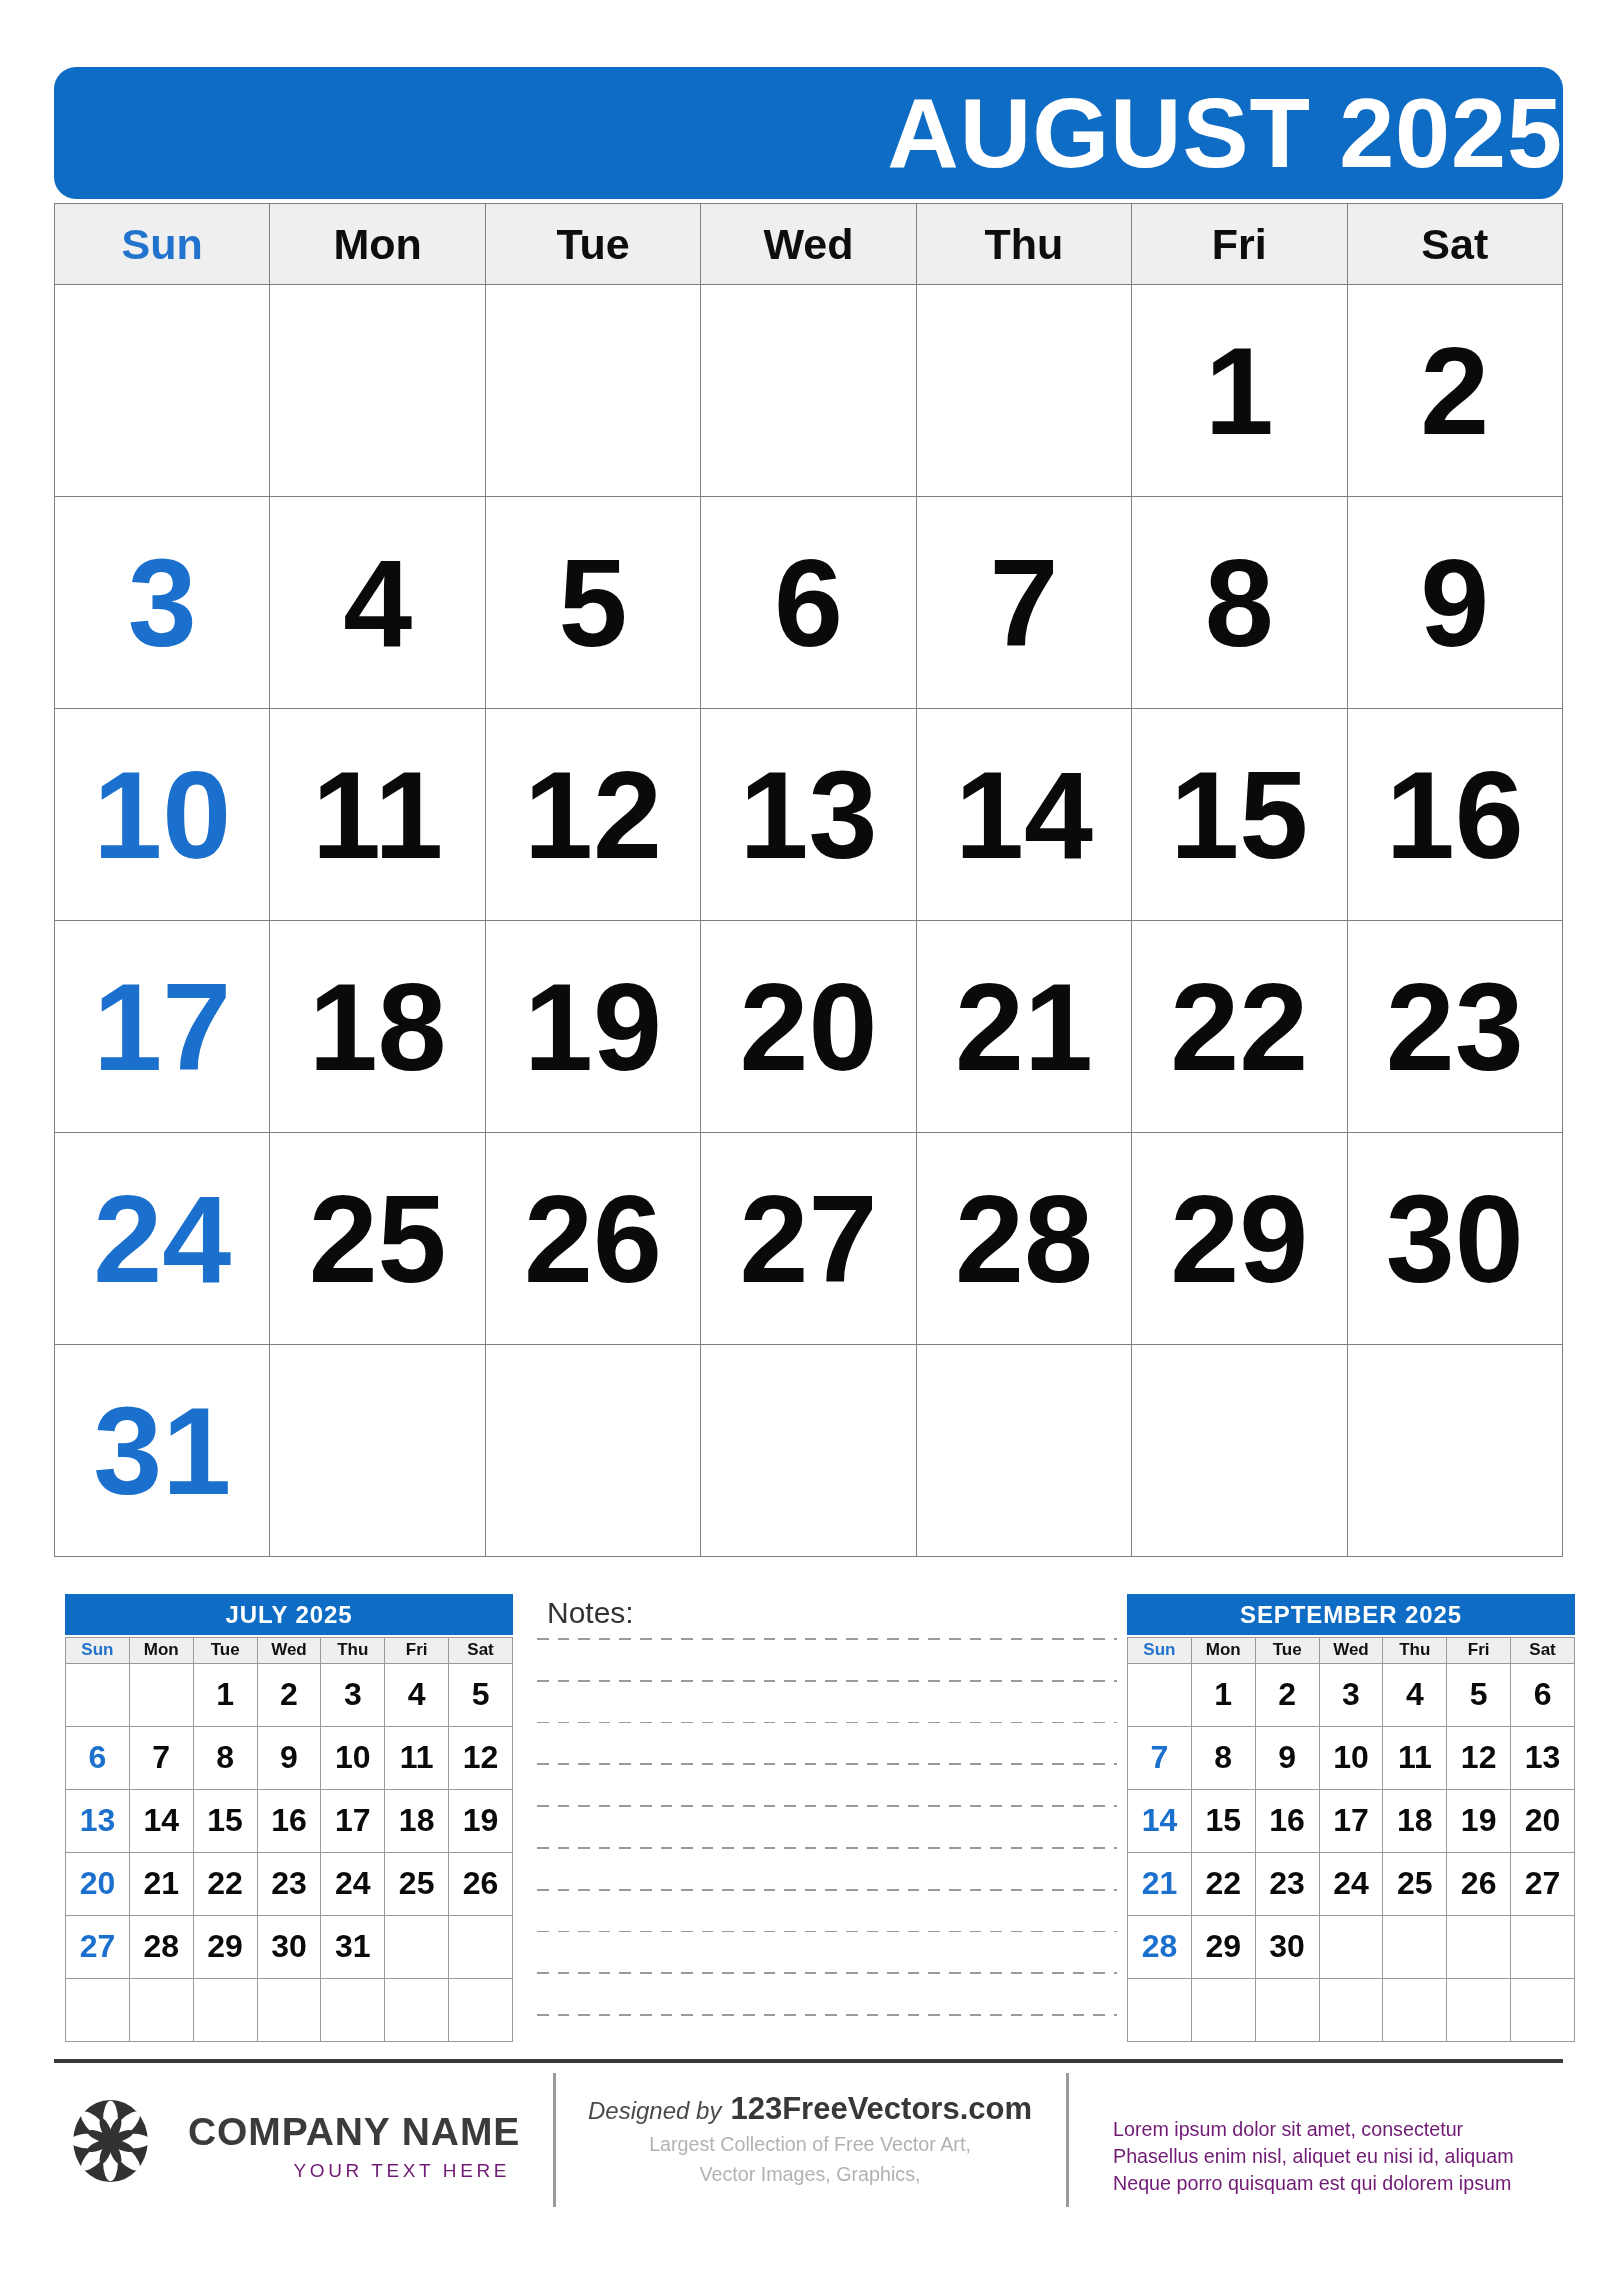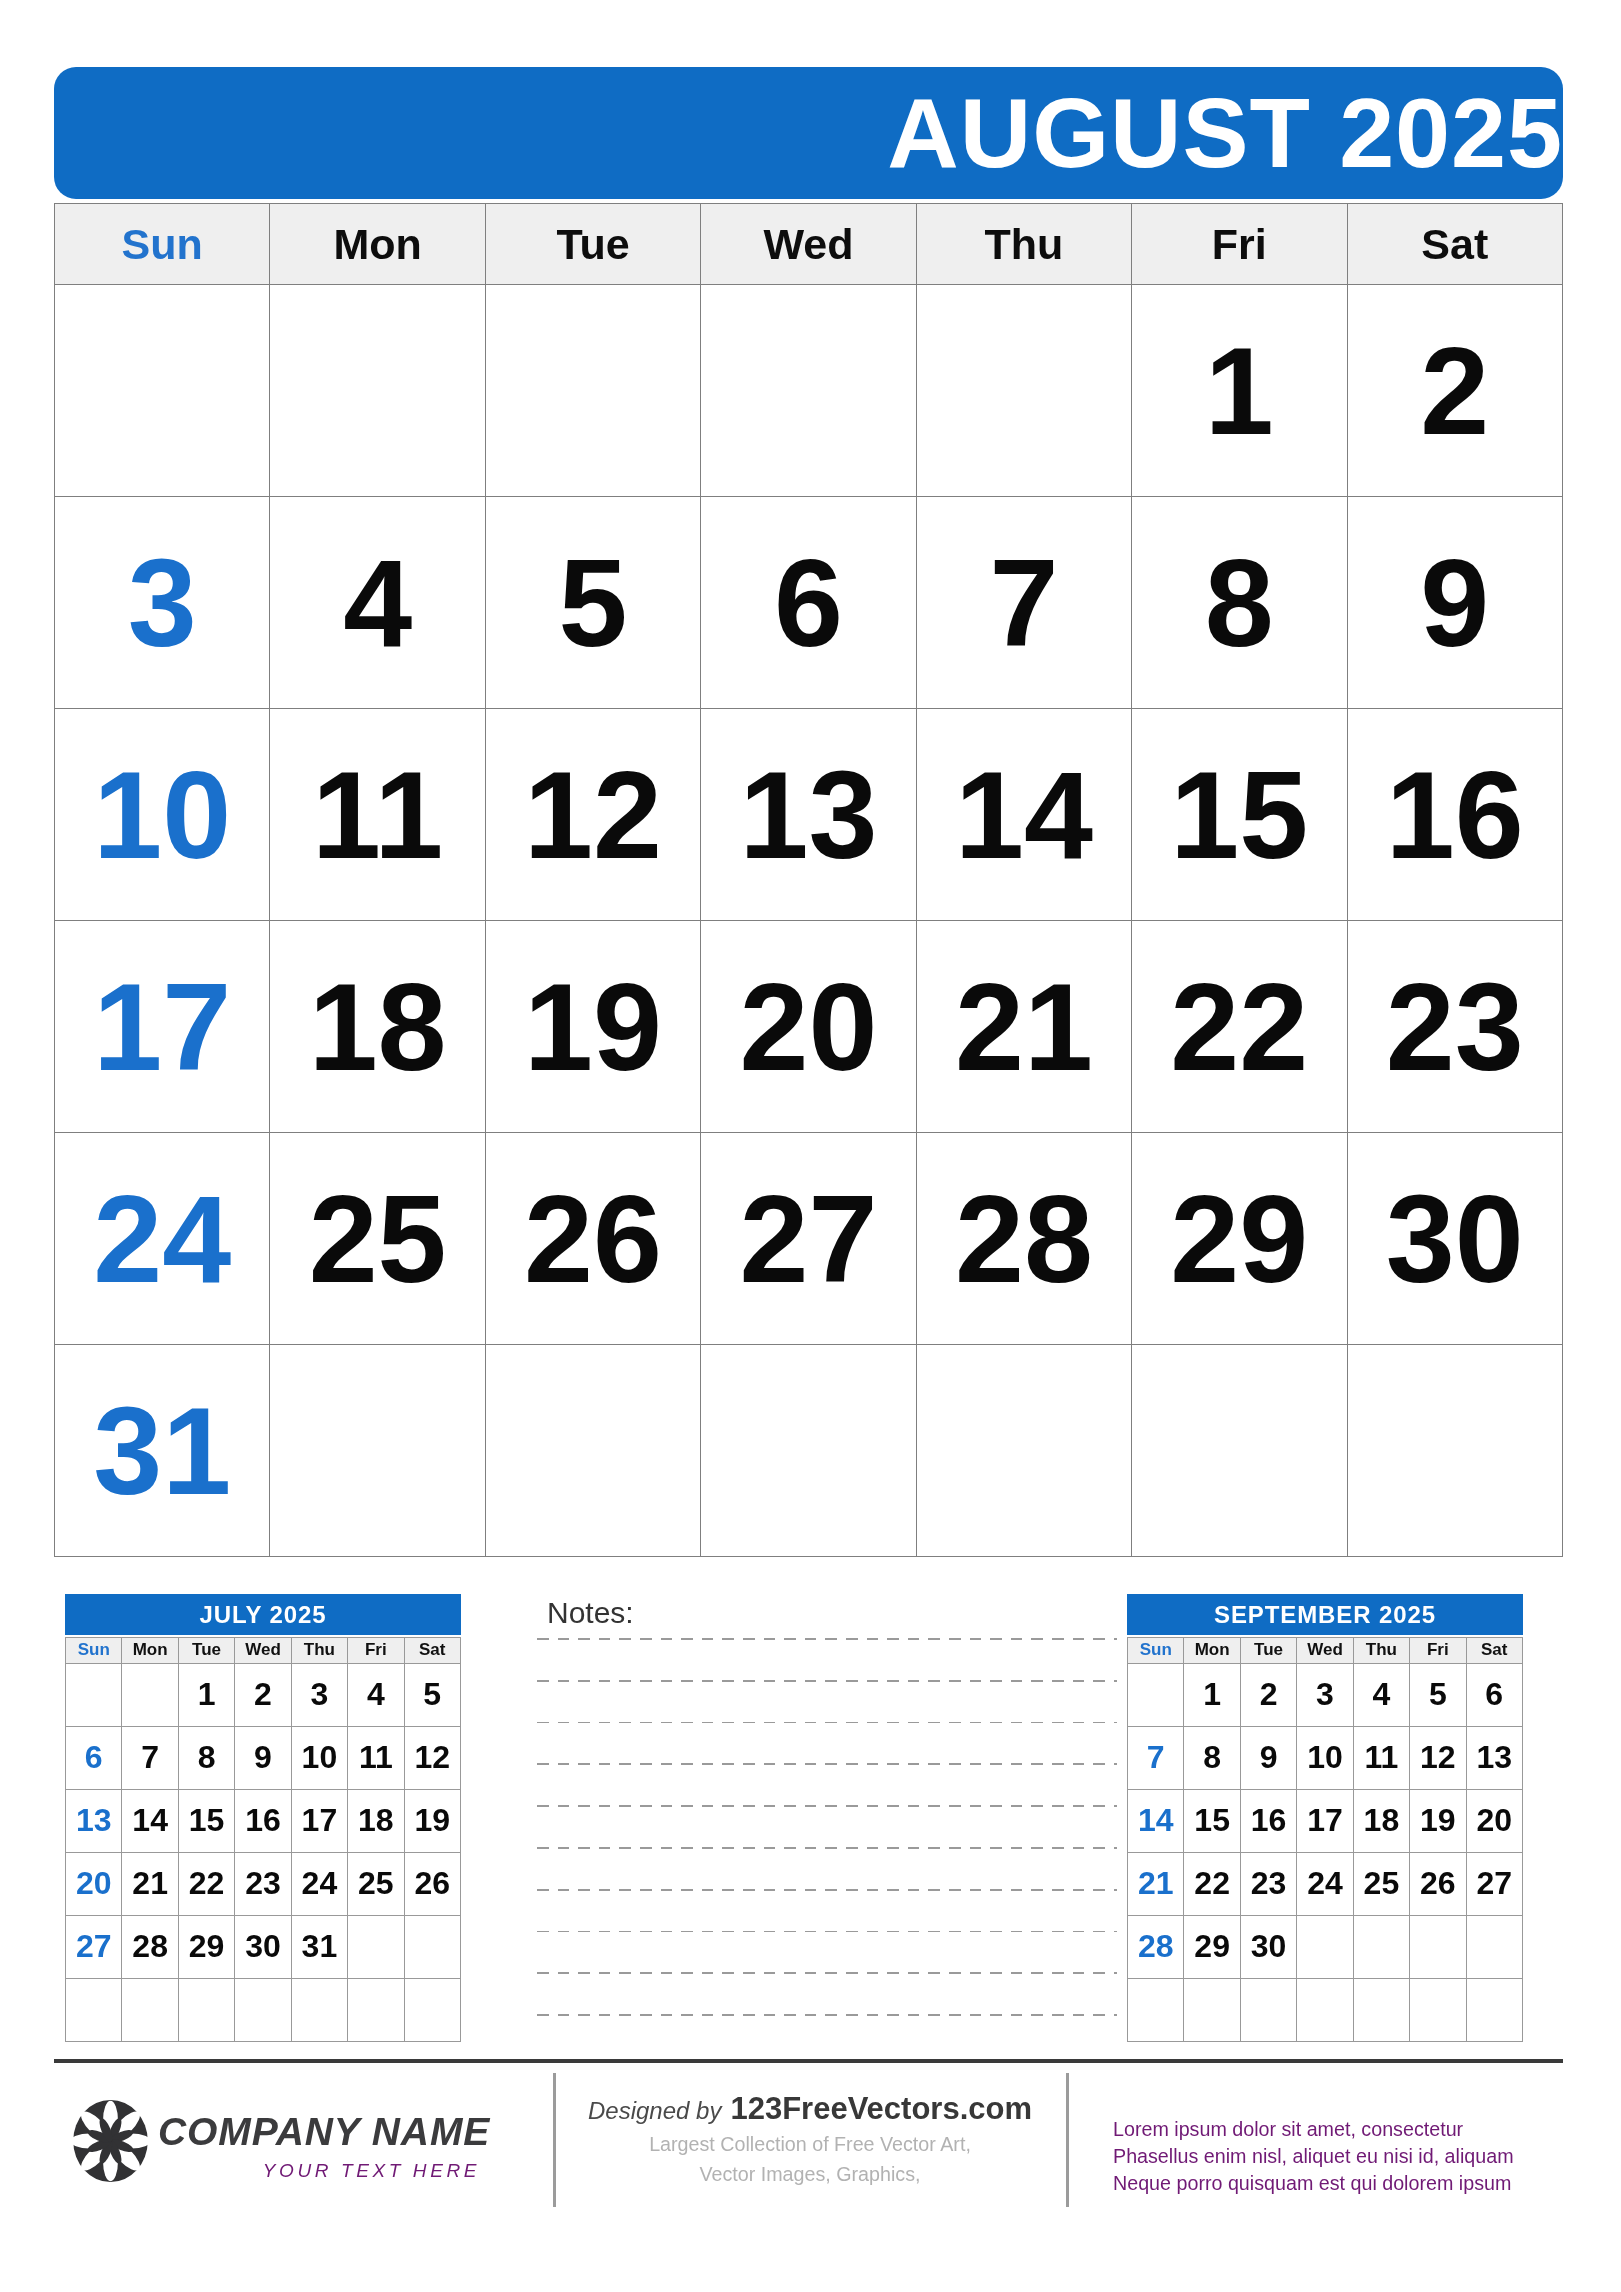--- a/index.html
+++ b/index.html
@@ -16,21 +16,21 @@
   table.cal{border-collapse:collapse;table-layout:fixed;}
   .main-grid{position:absolute;left:54px;top:203px;width:1509px;}
   .main-grid th,.main-grid td{border:1.8px solid #7f7f7f;text-align:center;vertical-align:middle;padding:0;}
   .main-grid thead tr{height:81px;}
   .main-grid th{background:#efefef;font-size:43px;font-weight:bold;color:#0d0d0d;}
   .main-grid tbody tr{height:212px;}
   .main-grid td{font-size:124px;font-weight:bold;color:#0a0a0a;background:#ffffff;line-height:1;}
   .main-grid th.sun{color:#2273cd;}
   .main-grid td.sun{color:#1a70cc;}
   
-  .mini{position:absolute;width:396px;}
+  .mini{position:absolute;width:448px;}
   .mini .mini-title{
     height:41px;background:#0f6cc4;color:#ffffff;font-weight:bold;font-size:24px;
     text-align:center;line-height:41px;letter-spacing:0.9px;
   }
   .mini table{width:100%;margin-top:1.8px;}
   .mini th,.mini td{border:0.9px solid #999999;text-align:center;vertical-align:middle;padding:0;}
   .mini thead tr{height:26px;}
   .mini th{background:#efefef;font-size:17px;font-weight:bold;color:#111111;}
   .mini tbody tr{height:63px;}
   .mini td{font-size:32px;font-weight:bold;color:#0a0a0a;background:#ffffff;}
@@ -45,21 +45,21 @@
   .note-line{
     height:1.8px;margin-bottom:40px;
     background:repeating-linear-gradient(90deg,#9a9a9a 0 11.6px,transparent 11.6px 20.6px);
   }
   
   .footer-rule{position:absolute;left:54px;top:2059px;width:1509px;height:3.6px;background:#3a3a3a;}
   .footer-divider{position:absolute;top:2073px;width:2.7px;height:134px;background:#9b9b9b;}
   .divider-1{left:553px;}
   .divider-2{left:1066px;}
   .logo{position:absolute;left:73px;top:2100px;width:75px;height:82px;}
-  .company{position:absolute;left:158px;top:2110px;width:322px;font-style:italic;}
+  .company{position:absolute;left:188px;top:2110px;width:322px;}
   .company-name{font-size:39px;font-weight:bold;color:#3b3b3d;letter-spacing:0.9px;white-space:nowrap;}
   .company-tagline{margin-top:6.3px;text-align:right;font-size:19px;color:#701a75;letter-spacing:3.6px;white-space:nowrap;}
   .designed{position:absolute;left:555px;top:2091px;width:510px;text-align:center;}
   .designed-line1{white-space:nowrap;height:39px;}
   .designed-prefix{font-style:italic;font-size:24px;color:#4a4a4a;margin-right:9px;}
   .designed-brand{font-weight:bold;font-size:31px;color:#383838;}
   .designed-sub{font-size:19.7px;color:#b2b2b2;line-height:29.6px;}
   .lorem{position:absolute;left:1113px;top:2116px;width:439px;
     font-size:19.7px;color:#701a75;line-height:27px;white-space:nowrap;}
 </style>

